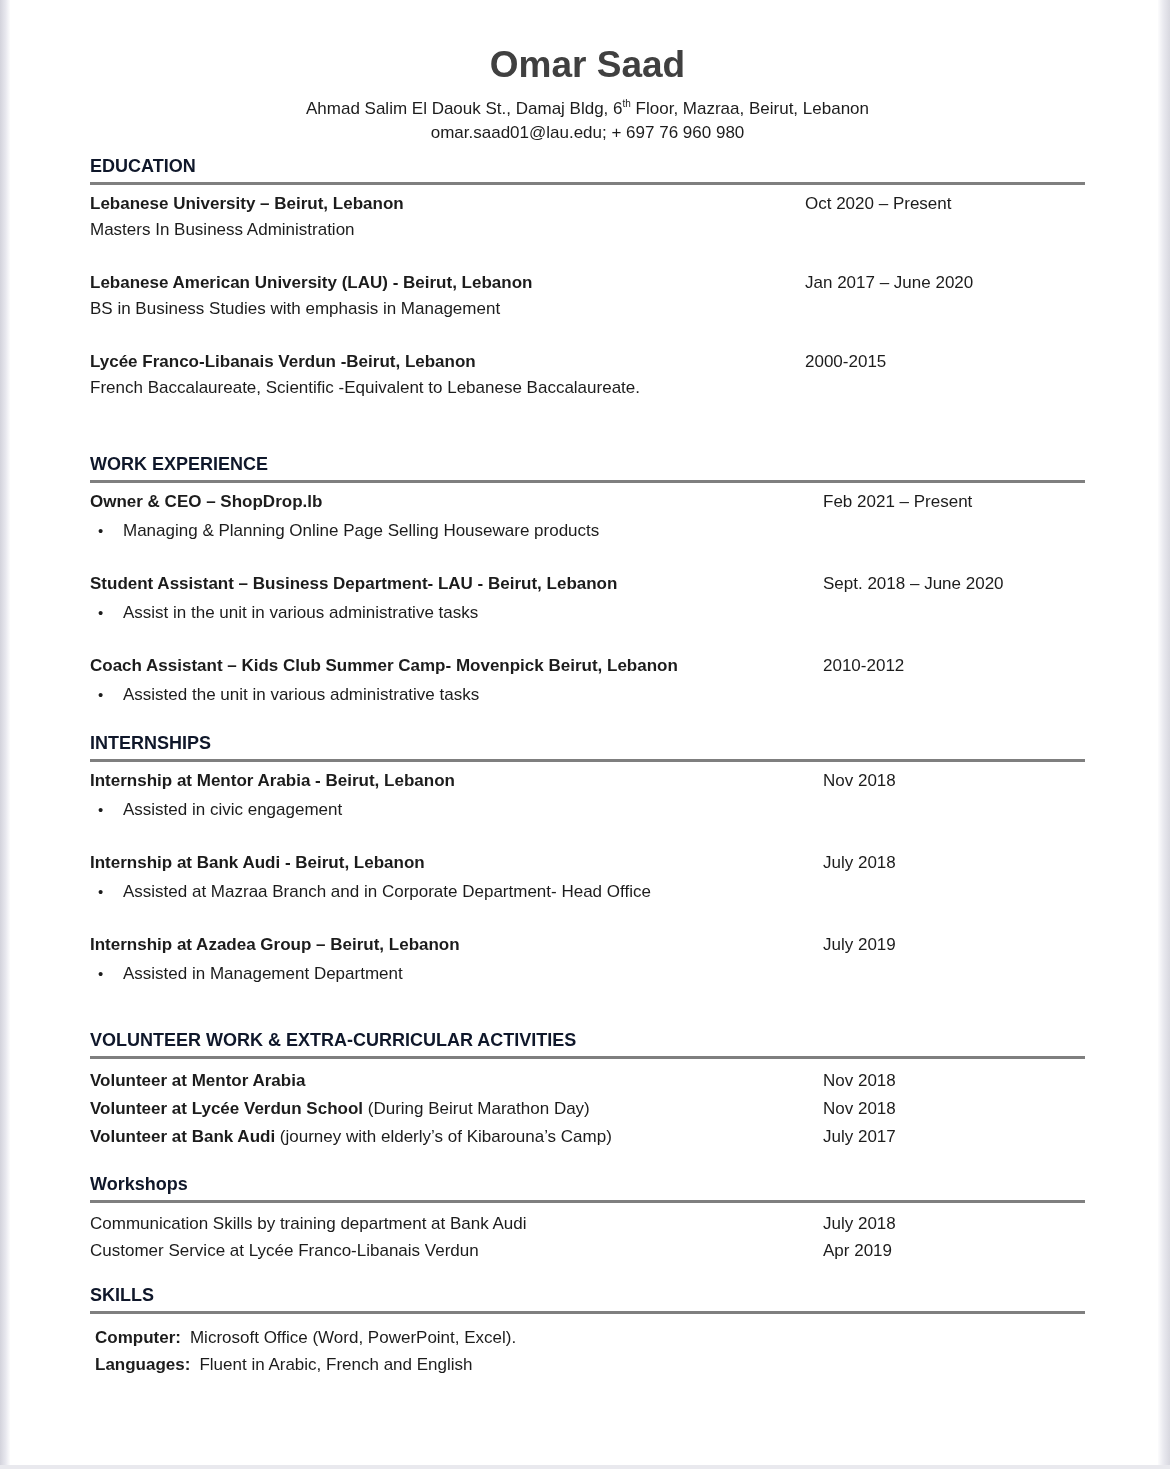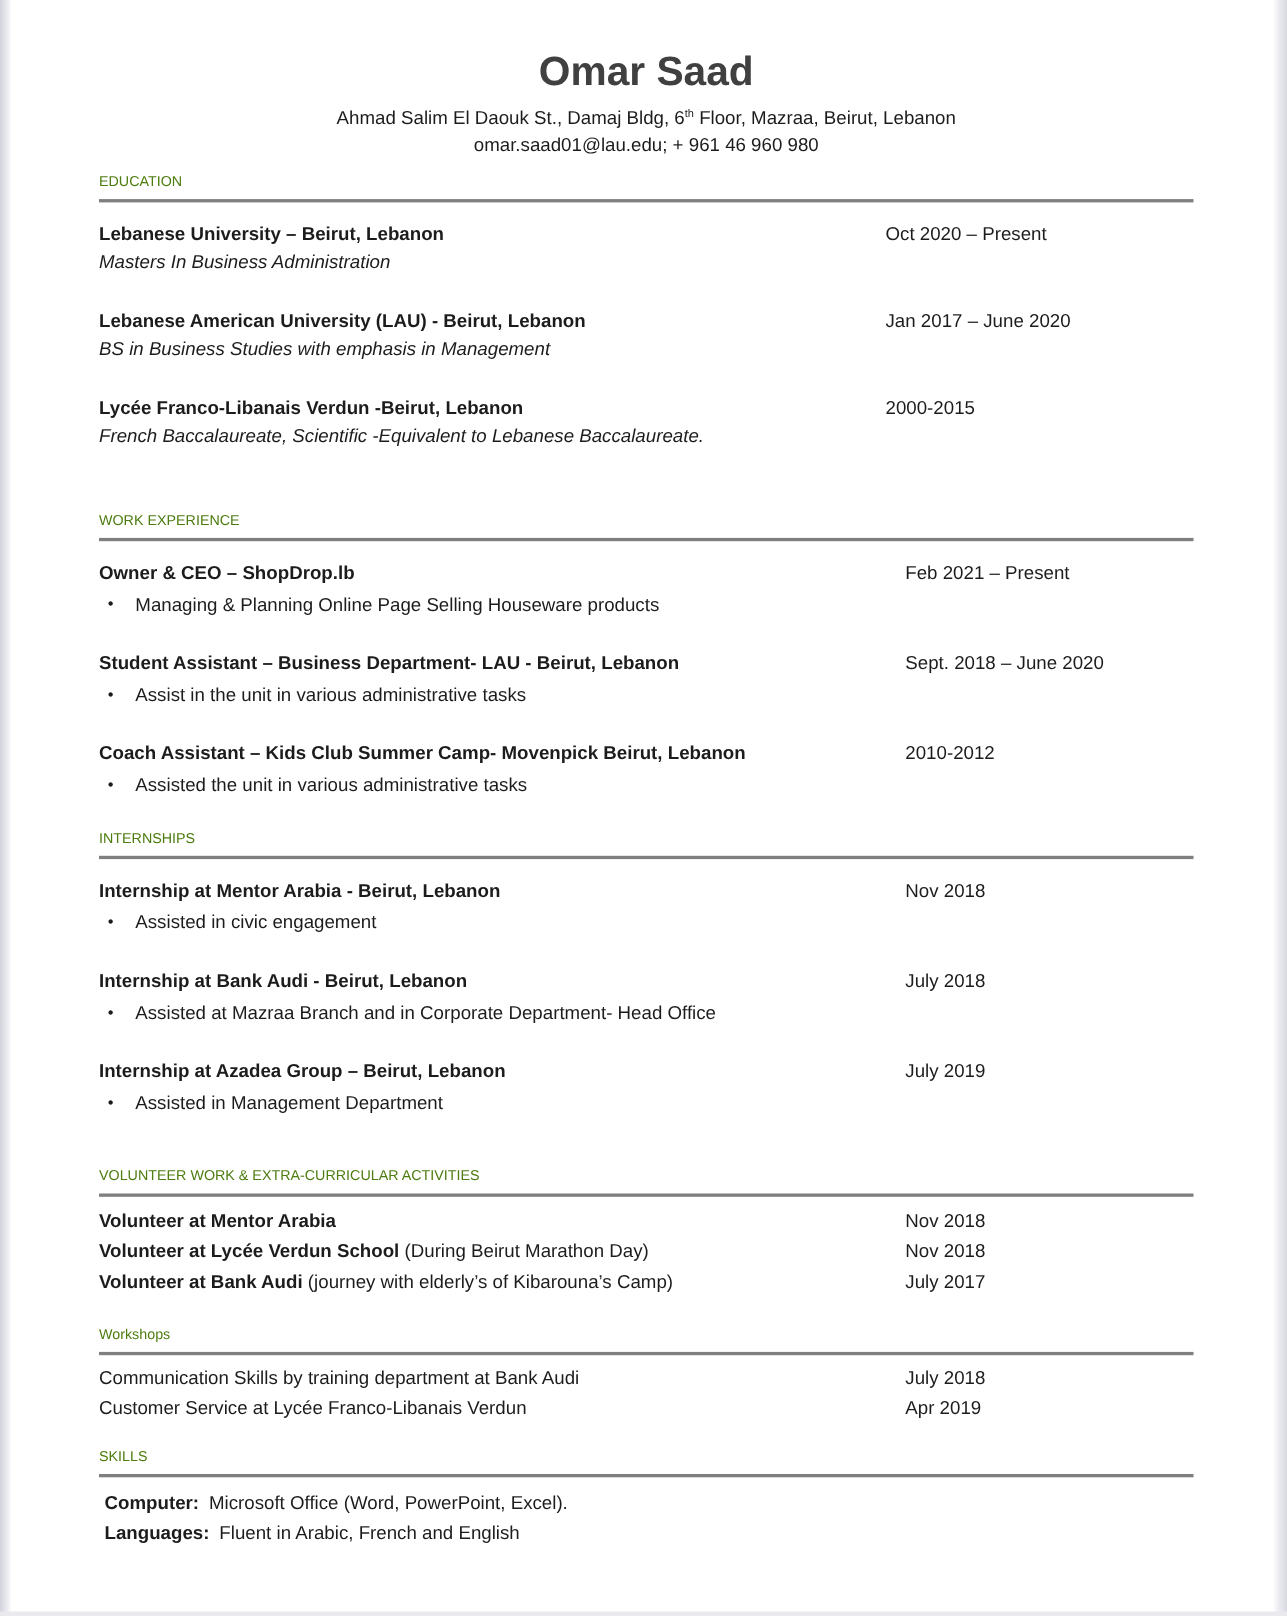--- a/index.html
+++ b/index.html
@@ -37,41 +37,41 @@
     margin-top: 6px;
     text-align: center;
     font-size: 17px; line-height: 24px;
   }
   .addr-line sup { font-size: 10px; }
   .contact-line {
     text-align: center;
     font-size: 17px; line-height: 24px;
   }
   .sec-head {
-    font-size: 13px; font-weight: normal; line-height: 22px;
+    font-size: 18px; font-weight: bold; line-height: 22px;
     padding-bottom: 5px;
     border-bottom: 3px solid #7f7f7f;
-    color: #4d7c0f;
+    color: #0f172a;
   }
   .m-edu   { margin-top: 10px; }
   .m-work  { margin-top: 52px; }
   .m-int   { margin-top: 24px; }
   .m-vol   { margin-top: 42px; }
   .m-wsh   { margin-top: 22px; }
   .m-skl   { margin-top: 20px; }
   .row { display: flex; align-items: flex-start; }
   .row .left { flex: 1 1 auto; min-width: 0; }
   .row .date { flex: 0 0 262px; width: 262px; }
   .sec-edu .row .date { flex: 0 0 280px; width: 280px; }
-  .entry { margin-top: 16px; }
+  .entry { margin-top: 6px; }
   .entry + .entry { margin-top: 27px; }
   .sec-work .entry + .entry, .sec-int .entry + .entry { }
   .entry-title { font-size: 17px; font-weight: bold; line-height: 26px; }
   .entry-date  { font-size: 17px; line-height: 26px; }
-  .entry-detail { font-size: 17px; line-height: 26px; font-style: italic; }
+  .entry-detail { font-size: 17px; line-height: 26px; }
   .bullet-row { display: flex; font-size: 17px; line-height: 26px; margin-top: 3px; }
   .bullet-glyph { flex: 0 0 33px; width: 33px; padding-left: 8px; box-sizing: border-box; font-size: 15px; }
   .vol-row { font-size: 17px; line-height: 28px; }
   .vol-row.first { margin-top: 8px; }
   .vol-bold { font-weight: bold; }
   .ws-row { font-size: 17px; line-height: 27px; }
   .ws-row.first { margin-top: 7px; }
   .skill-row { font-size: 17px; line-height: 27px; padding-left: 5px; }
   .skill-row.first { margin-top: 10px; }
   .skill-label { font-weight: bold; margin-right: 9px; }
@@ -82,21 +82,21 @@
 <div class="edge-left"></div>
 <div class="edge-right"></div>
 <div class="edge-bottom"></div>
 
 <div class="content">
 
   <div class="name">Omar Saad</div>
 
   <div class="addr-line"><span>Ahmad Salim El Daouk St., Damaj Bldg, 6</span><sup>th</sup><span> Floor, Mazraa, Beirut, Lebanon</span></div>
 
-  <div class="contact-line">omar.saad01@lau.edu; + 961 46 960 980</div>
+  <div class="contact-line">omar.saad01@lau.edu; + 697 76 960 980</div>
 
   <div class="section sec-edu">
     <div class="sec-head m-edu">EDUCATION</div>
 
     <div class="entry">
       <div class="row">
         <div class="left entry-title">Lebanese University – Beirut, Lebanon</div>
         <div class="date entry-date">Oct 2020 – Present</div>
       </div>
       <div class="entry-detail">Masters In Business Administration</div>

